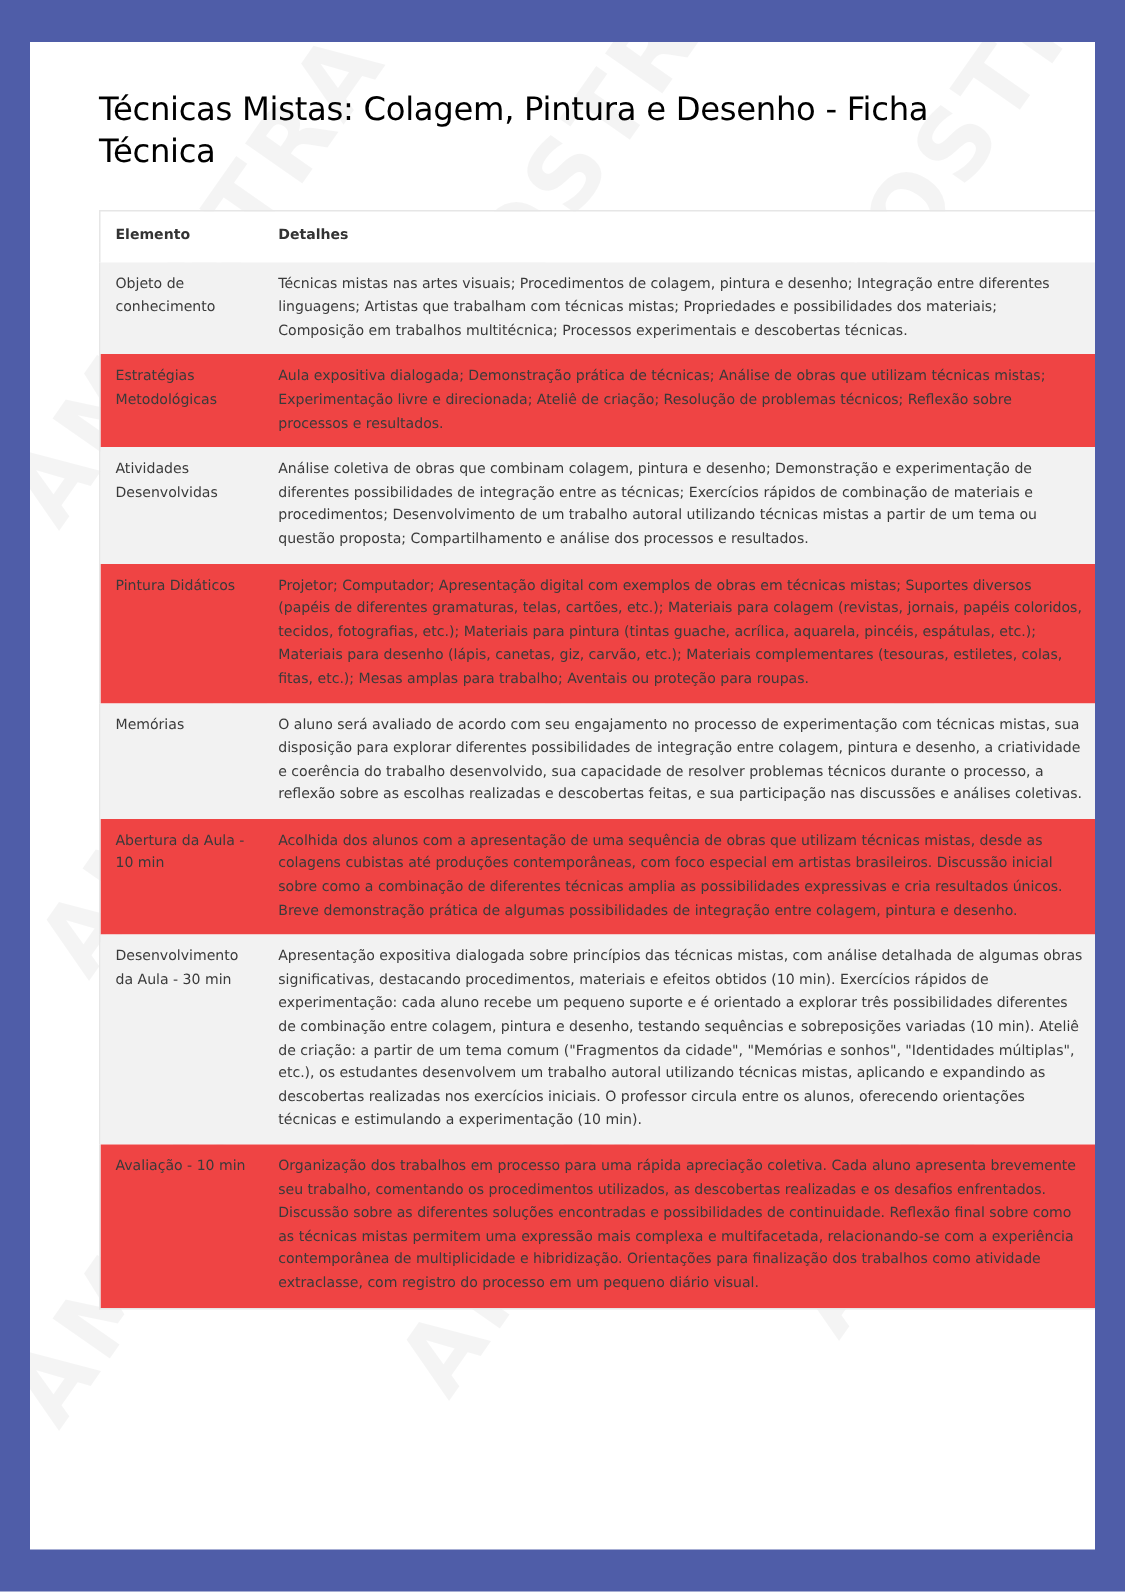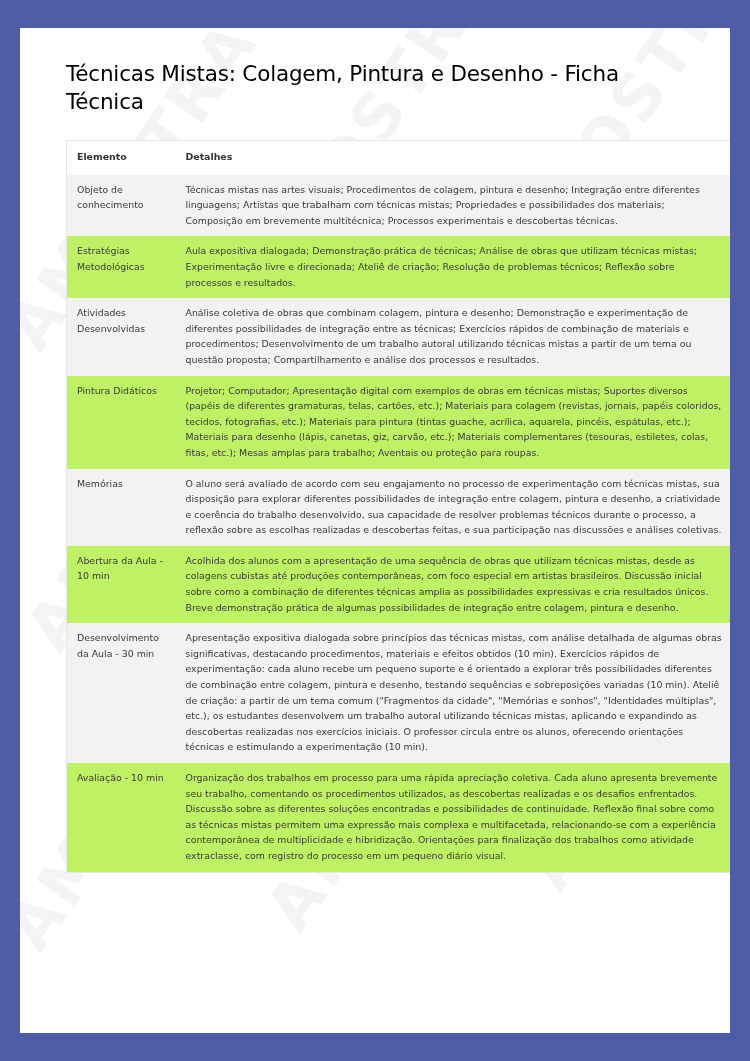--- a/index.html
+++ b/index.html
@@ -61,21 +61,21 @@
       color: #333;
       padding: 8px 10px 10px 10px;
       background: #fff;
     }
     table.ficha td {
       vertical-align: top;
       padding: 7px 10px 8px 10px;
     }
     table.ficha td.el { width: 109px; }
     table.ficha tr.odd td { background: #f2f2f2; }
-    table.ficha tr.even td { background: #bef264; }
+    table.ficha tr.even td { background: #ef4444; }
   </style>
 </head>
 <body>
 
 <div class="page">
   <div class="watermark">
     <span style="left:-80px; top:120px;">AMOSTRA</span>
     <span style="left:160px; top:60px;">AMOSTRA</span>
     <span style="left:420px; top:40px;">AMOSTRA</span>
     <span style="left:-60px; top:420px;">AMOSTRA</span>
@@ -91,21 +91,21 @@
   <table class="ficha">
     <thead>
       <tr>
         <th>Elemento</th>
         <th>Detalhes</th>
       </tr>
     </thead>
     <tbody>
       <tr class="odd">
         <td class="el">Objeto de conhecimento</td>
-        <td>Técnicas mistas nas artes visuais; Procedimentos de colagem, pintura e desenho; Integração entre diferentes linguagens; Artistas que trabalham com técnicas mistas; Propriedades e possibilidades dos materiais; Composição em brevemente multitécnica; Processos experimentais e descobertas técnicas.</td>
+        <td>Técnicas mistas nas artes visuais; Procedimentos de colagem, pintura e desenho; Integração entre diferentes linguagens; Artistas que trabalham com técnicas mistas; Propriedades e possibilidades dos materiais; Composição em trabalhos multitécnica; Processos experimentais e descobertas técnicas.</td>
       </tr>
       <tr class="even">
         <td class="el">Estratégias Metodológicas</td>
         <td>Aula expositiva dialogada; Demonstração prática de técnicas; Análise de obras que utilizam técnicas mistas; Experimentação livre e direcionada; Ateliê de criação; Resolução de problemas técnicos; Reflexão sobre processos e resultados.</td>
       </tr>
       <tr class="odd">
         <td class="el">Atividades Desenvolvidas</td>
         <td>Análise coletiva de obras que combinam colagem, pintura e desenho; Demonstração e experimentação de diferentes possibilidades de integração entre as técnicas; Exercícios rápidos de combinação de materiais e procedimentos; Desenvolvimento de um trabalho autoral utilizando técnicas mistas a partir de um tema ou questão proposta; Compartilhamento e análise dos processos e resultados.</td>
       </tr>
       <tr class="even">

